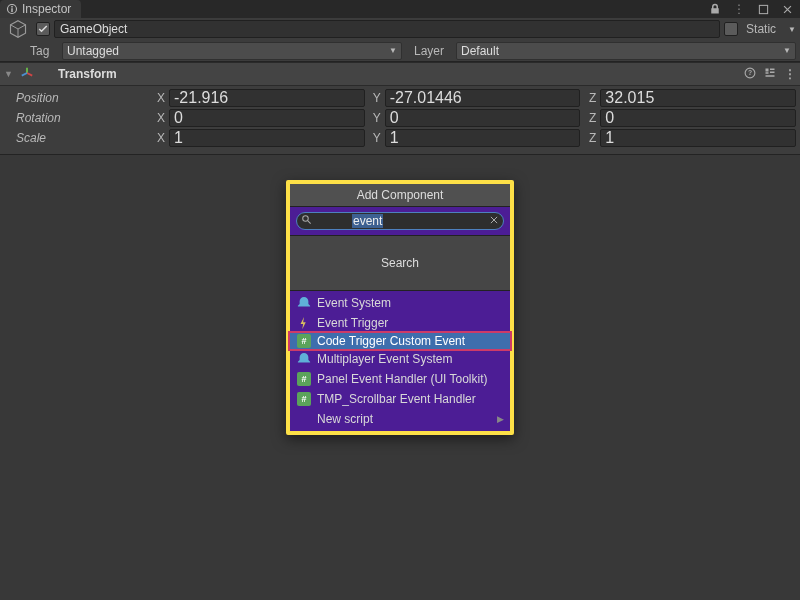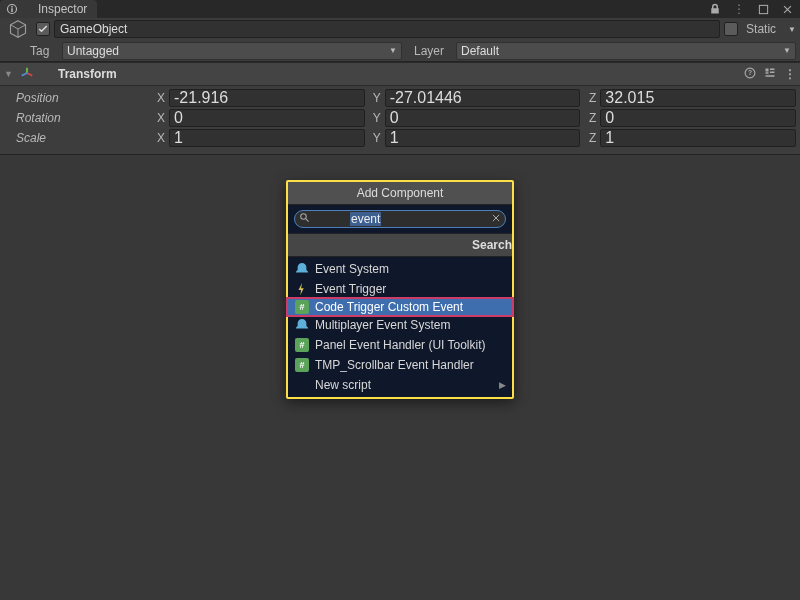--- a/index.html
+++ b/index.html
@@ -18,21 +18,21 @@
     align-items: center;
     justify-content: space-between;
   }
   .tab {
     background: #383838;
     display: inline-flex;
     align-items: center;
     padding: 2px 10px 2px 6px;
     height: 18px;
     border-radius: 4px 4px 0 0;
-    gap: 20px;
+    gap: 4px;
   }
   .tab-icon {
     width: 12px; height: 12px;
     display: inline-flex; align-items: center; justify-content: center;
   }
   .win-icons {
     display: flex; gap: 10px; padding-right: 6px; color: #aaa;
   }
   .icon16 { width:14px; height:14px; display:inline-flex; align-items:center; justify-content:center; color:#888; }
 
@@ -120,22 +120,22 @@
     background:#313131; border:1px solid #202020; border-radius:2px;
     height:18px; padding:0 4px; color:#ddd; font-size:16px;
   }
   .spacing { background:#383838; height: 16px; }
 
   
   .popup {
     position:absolute;
     left: 286px; top: 180px;
     width: 228px;
-    background:#0f172a;
-    border:2px solid #fde047;
+    background:#4c1d95;
+    border:4px solid #fde047;
     border-radius:2px;
     box-shadow: 0 4px 14px rgba(0,0,0,0.5);
   }
   .popup-title {
     text-align:center;
     padding: 4px 0;
     background:#505050;
     color:#ddd;
     border-bottom:1px solid #222;
   }
@@ -154,25 +154,25 @@
   .search-input {
     flex:1; background:transparent; border:none; outline:none;
     color:#eee; font-size:12px; padding: 0 2px;
   }
   .search-sel {
     background:#3d6091;
     padding: 0 1px;
     margin-left: 38px;
   }
   .popup-sub {
-    text-align:right;
-    padding: 4px 0;
+    text-align:center;
+    padding: 20px 0;
     background:#464646;
     color:#ddd;
-    font-weight:bold;
+    font-weight:normal;
     border-bottom:1px solid #222;
   }
   .list { padding: 2px 0; }
   .litem {
     display:flex; align-items:center;
     height: 20px;
     padding: 0 6px;
     gap: 5px;
     color:#d8d8d8;
   }

